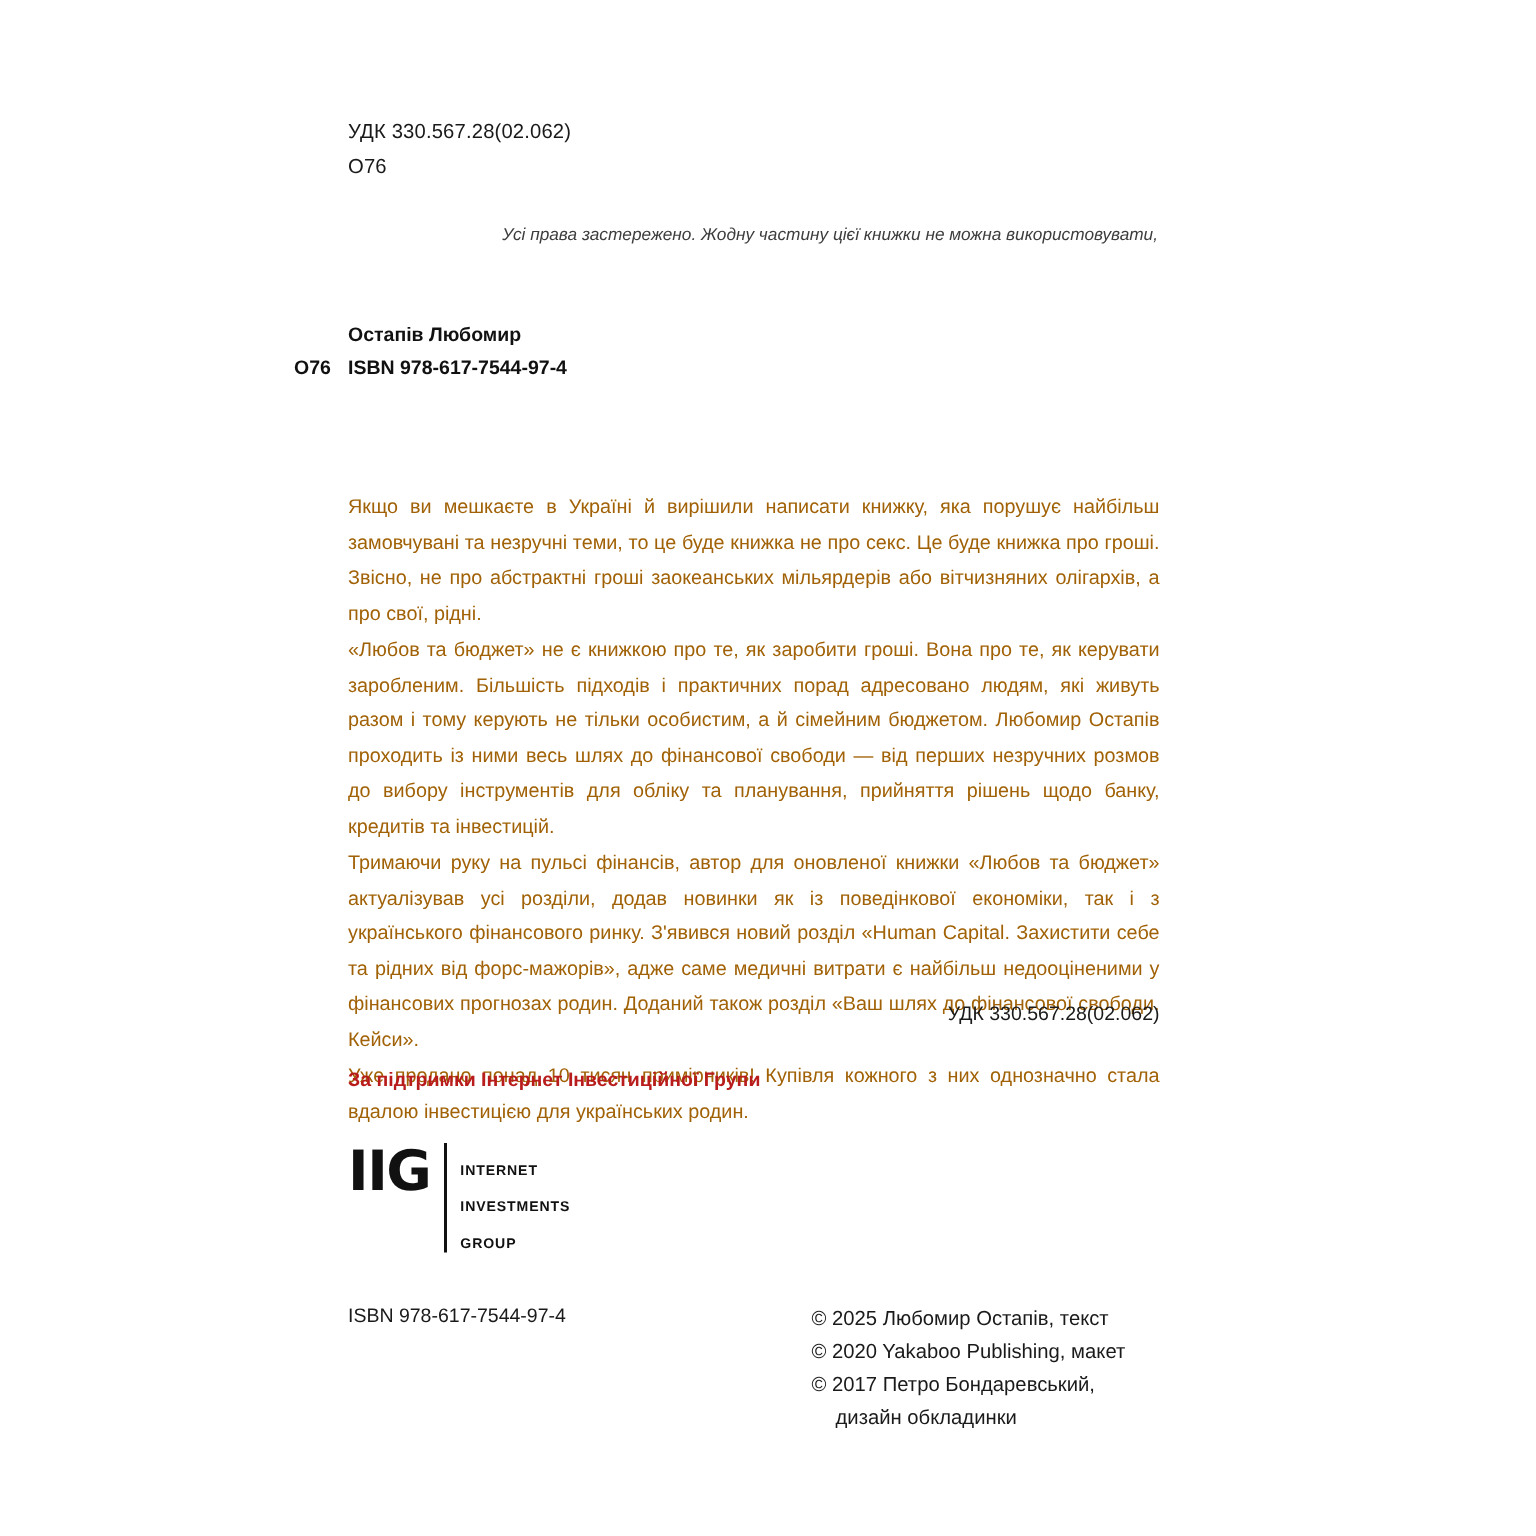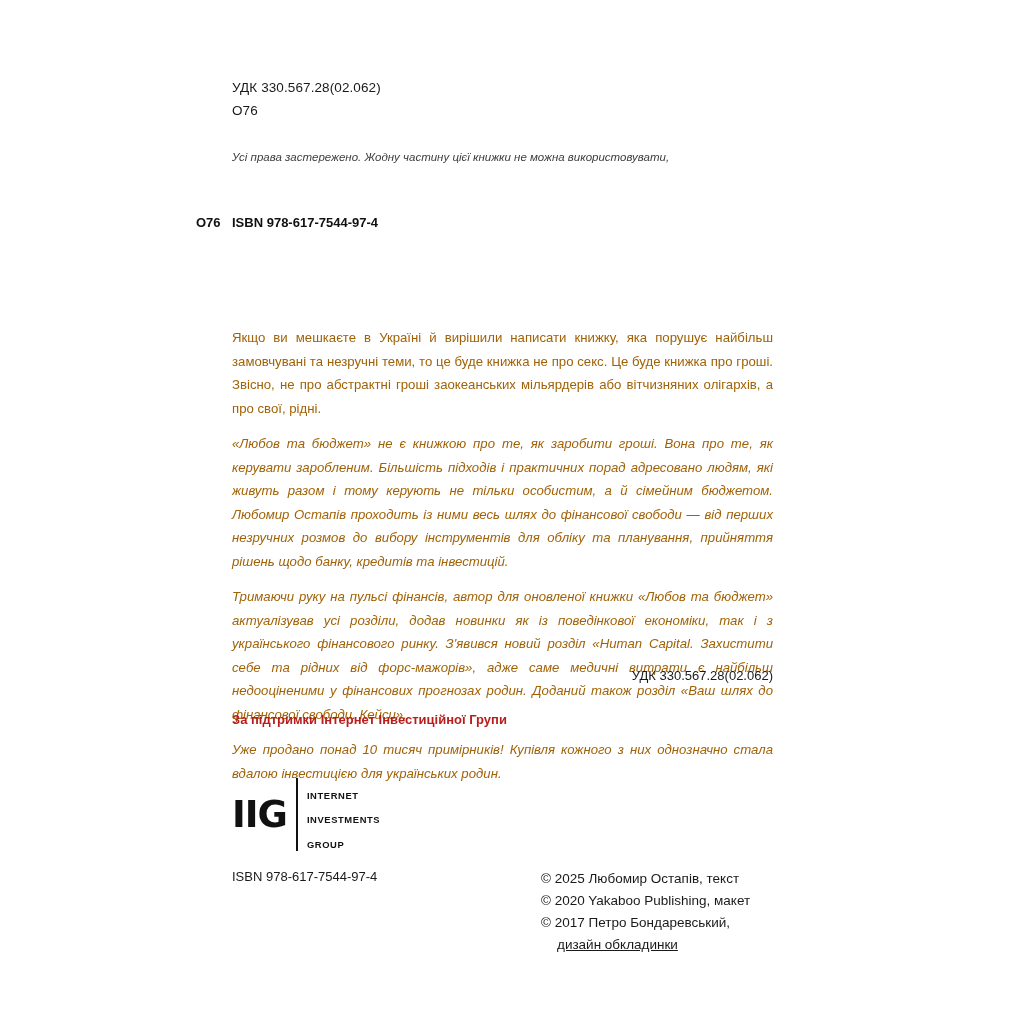--- a/index.html
+++ b/index.html
@@ -32,21 +32,21 @@
     letter-spacing: 0.1px;
     color: #1a1a1a;
   }
   .udk-line { display: block; }
 
   .rights-block {
     position: absolute;
     left: 232px;
     top: 146px;
     width: 540px;
-    text-align: left;
+    text-align: right;
     font-style: italic;
     font-size: 11.5px;
     line-height: 2.0;
     color: #3d3d3d;
   }
   .rights-line { display: block; }
 
   .cip-block {
     position: absolute;
     left: 232px;
@@ -77,21 +77,21 @@
     width: 541px;
     font-size: 13.2px;
     line-height: 1.78;
     text-align: justify;
     color: #a16207;
   }
   .annotation p {
     margin: 0;
     text-indent: 0;
   }
-  .annotation p + p { margin-top: 12px; font-style: italic; }
+  .annotation p + p { margin-top: 1px; }
 
   .udk-right {
     position: absolute;
     left: 232px;
     top: 668px;
     width: 541px;
     text-align: right;
     font-size: 13px;
     color: #1a1a1a;
   }
@@ -101,23 +101,22 @@
     left: 232px;
     top: 712px;
     font-size: 13px;
     font-weight: bold;
     color: #b91c1c;
   }
 
   .logo-wrap {
     position: absolute;
     left: 232px;
-    top: 778px;
+    top: 762px;
     display: flex;
-    align-items: center;
   }
   .logo-iig {
     font-family: "DejaVu Sans", sans-serif;
     font-weight: bold;
     font-size: 37px;
     letter-spacing: -1px;
     color: #111111;
     line-height: 1;
     padding-right: 9px;
   }
@@ -145,37 +144,38 @@
     color: #1a1a1a;
     padding-top: 1px;
   }
   .copyright {
     font-size: 13.5px;
     line-height: 1.62;
     color: #1a1a1a;
     width: 232px;
   }
   .copyright span { display: block; }
-  .copy-indent { padding-left: 16px; text-decoration: underline; }
+  .copy-indent { padding-left: 16px; }
 </style>
 </head>
 <body>
 
 <div class="page">
 
   <div class="udk-block">
     <span class="udk-line">УДК 330.567.28(02.062)</span>
     <span class="udk-line">О76</span>
   </div>
 
   <div class="rights-block">
     <span class="rights-line">Усі права застережено. Жодну частину цієї книжки не можна використовувати,</span>
   </div>
 
   <div class="cip-block">
+    <span class="cip-author">Остапів Любомир</span>
     <span class="cip-main">
       <span class="cip-mark">О76</span>
     </span>
     <span class="cip-isbn">ISBN 978-617-7544-97-4</span>
   </div>
 
   <div class="annotation">
     <p>Якщо ви мешкаєте в Україні й вирішили написати книжку, яка порушує найбільш замовчувані та незручні теми, то це буде книжка не про секс. Це буде книжка про гроші. Звісно, не про абстрактні гроші заокеанських мільярдерів або вітчизняних олігархів, а про свої, рідні.</p>
     <p>«Любов та бюджет» не є книжкою про те, як заробити гроші. Вона про те, як керувати заробленим. Більшість підходів і практичних порад адресовано людям, які живуть разом і тому керують не тільки особистим, а й сімейним бюджетом. Любомир Остапів проходить із ними весь шлях до фінансової свободи — від перших незручних розмов до вибору інструментів для обліку та планування, прийняття рішень щодо банку, кредитів та інвестицій.</p>
     <p>Тримаючи руку на пульсі фінансів, автор для оновленої книжки «Любов та бюджет» актуалізував усі розділи, додав новинки як із поведінкової економіки, так і з українського фінансового ринку. З'явився новий розділ «Human Capital. Захистити себе та рідних від форс-мажорів», адже саме медичні витрати є найбільш недооціненими у фінансових прогнозах родин. Доданий також розділ «Ваш шлях до фінансової свободи. Кейси».</p>

